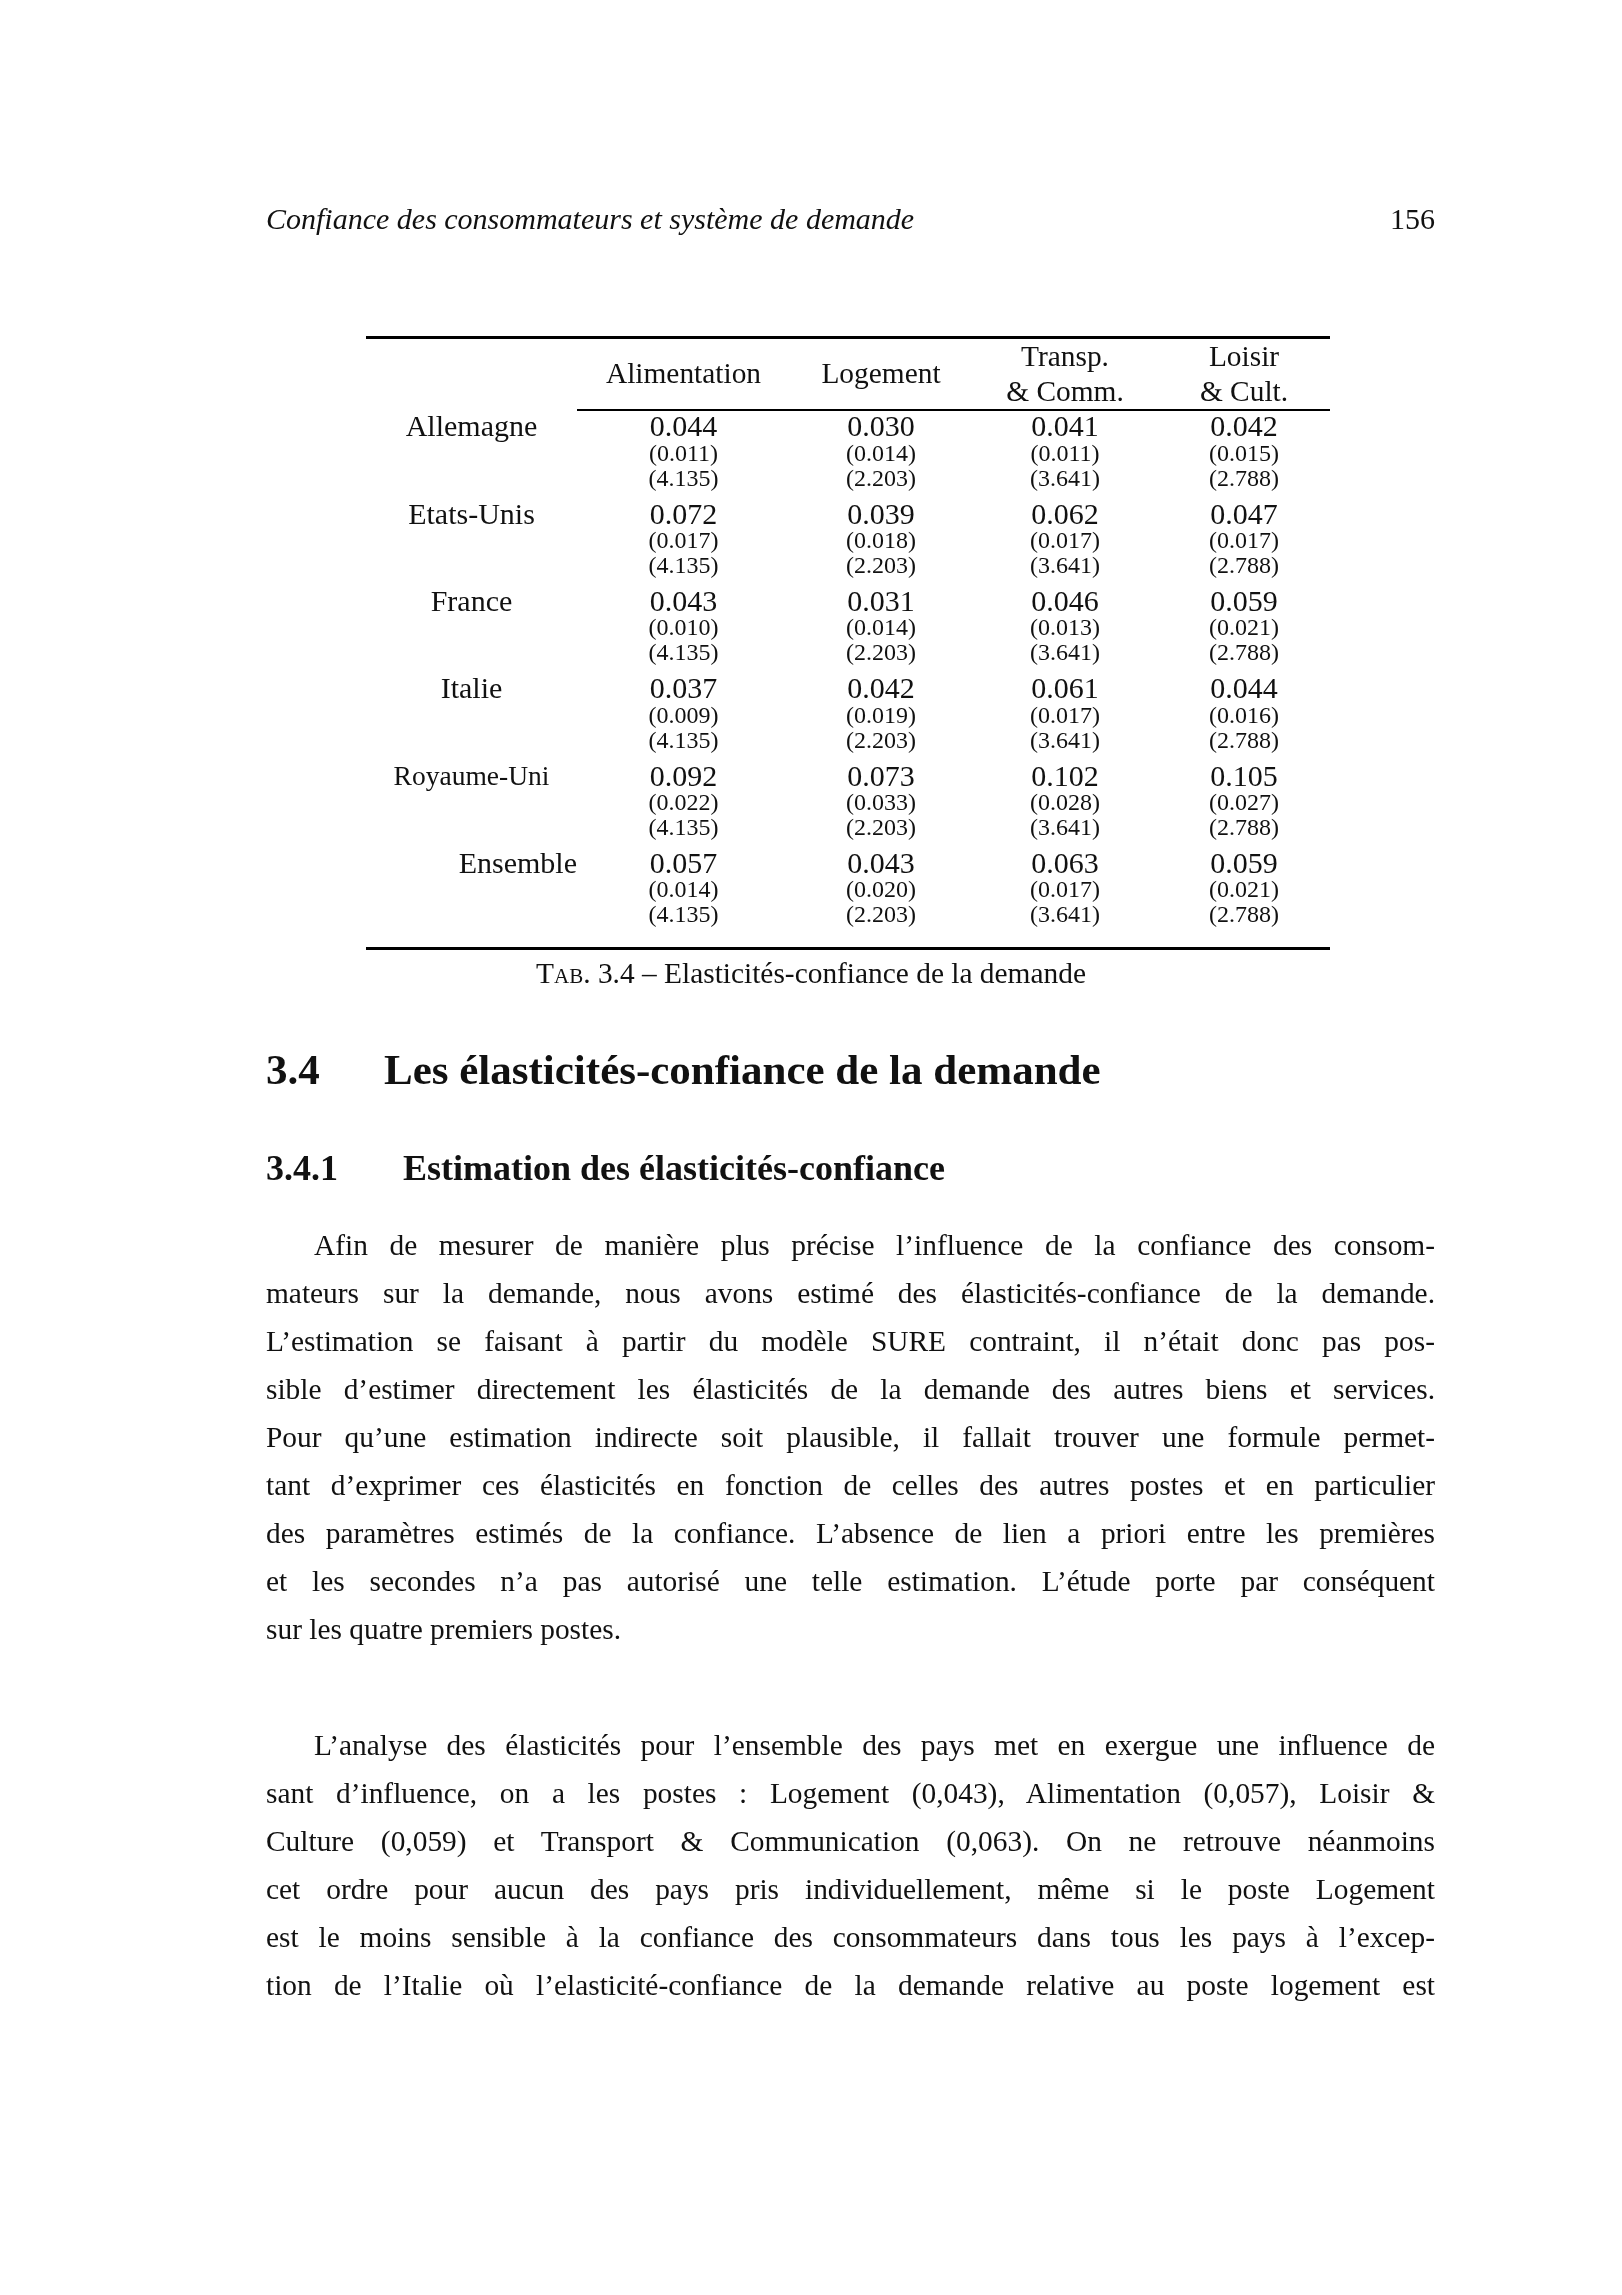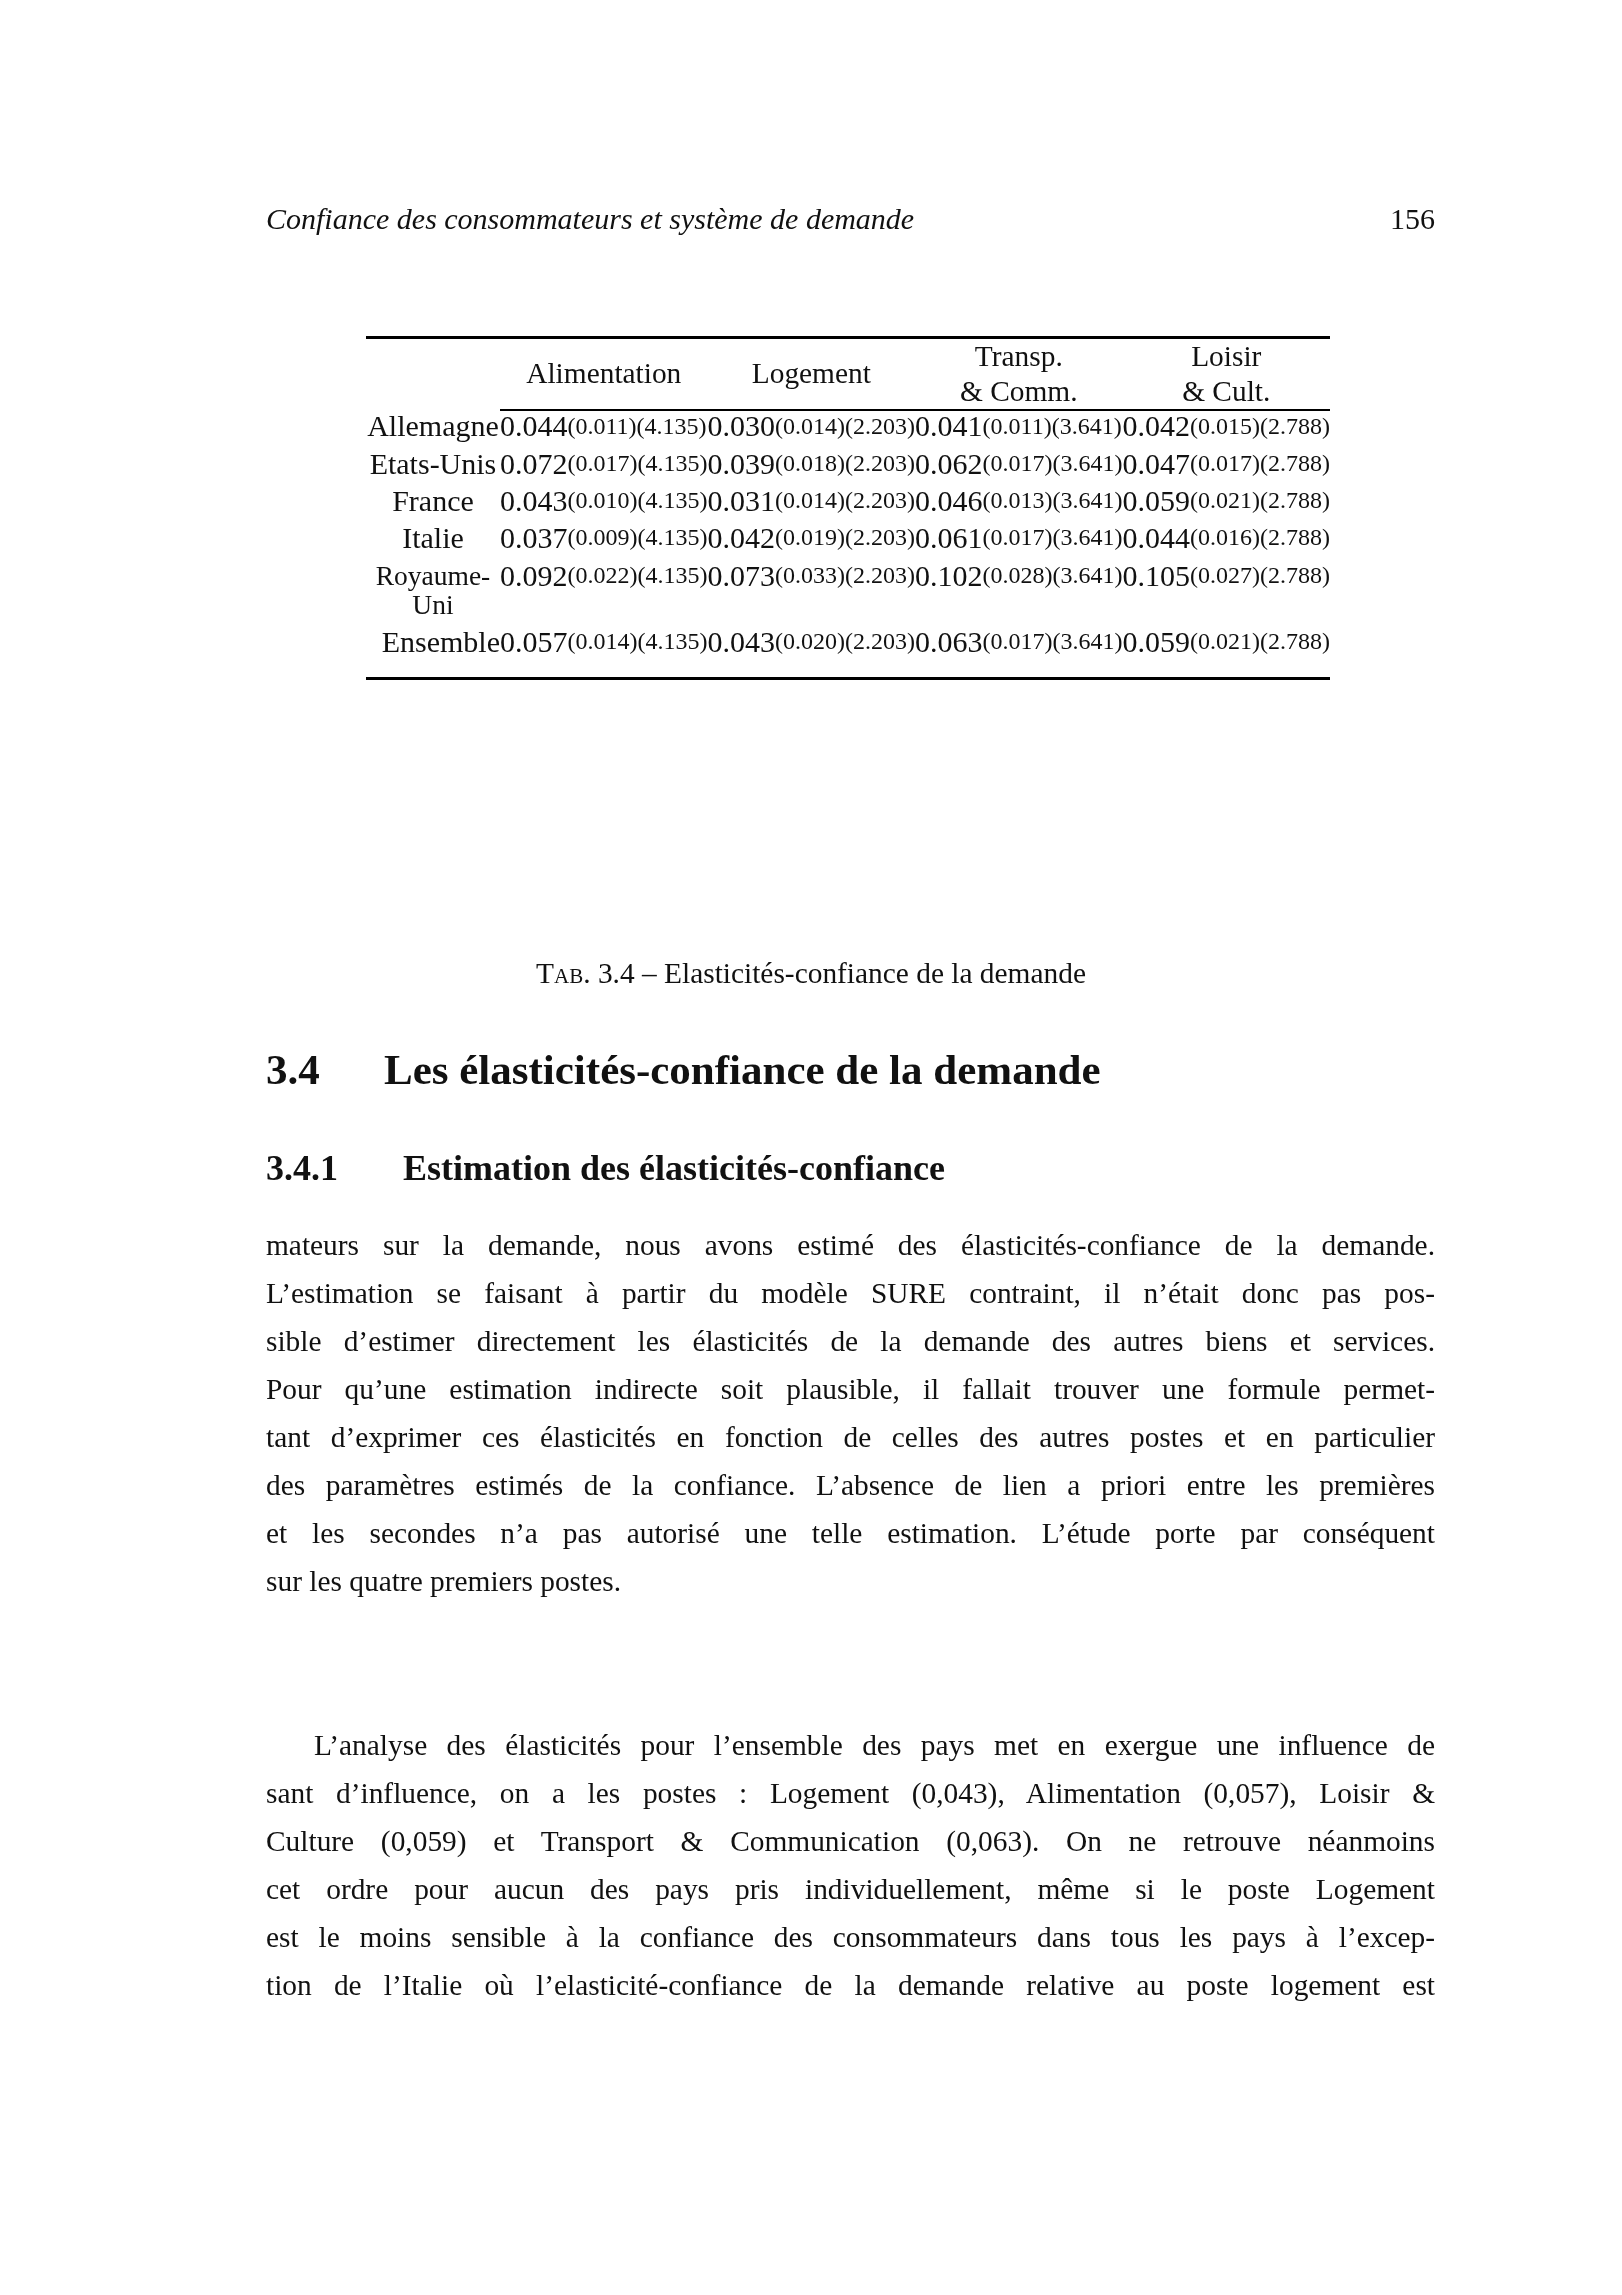--- a/index.html
+++ b/index.html
@@ -20,21 +20,21 @@
   table.elast td, table.elast th { padding: 0; text-align: center; font-weight: normal; }
   .hdr-row th { vertical-align: middle; line-height: 35px; padding-top: 2.9px; padding-bottom: 3.9px; }
   .col-country { width: 211px; }
   .col-a { width: 213px; }
   .col-b { width: 182px; }
   .col-c { width: 186px; }
   .col-d { width: 172px; }
   .midrule td.blank { border-bottom: none; }
   .midrule td.line { padding: 0; }
   .midrule-line { height: 2.5px; background: #000; }
-  .cell { display: flex; flex-direction: row; align-items: center; }
+  .cell { display: flex; flex-direction: column; align-items: center; }
   .cell .est { font-size: 30px; line-height: 29.4px; }
   .cell .se, .cell .t { font-size: 24px; line-height: 25px; }
   .country { font-size: 30px; line-height: 29.4px; vertical-align: top; padding-top: 0; }
   .country.small { font-size: 27.5px; }
   tr.group td { vertical-align: top; padding-bottom: 7.9px; }
   tr.group.last td { padding-bottom: 20px; text-align: right; }
 
   .caption {
     position: absolute; left: 0; width: 1622px; top: 956px; text-align: center;
     font-size: 29.4px; line-height: 35px;
@@ -294,20 +294,21 @@
 
 <div class="section-title">
   <span class="num">3.4</span><span>Les élasticités-confiance de la demande</span>
 </div>
 
 <div class="subsection-title">
   <span class="num">3.4.1</span><span>Estimation des élasticités-confiance</span>
 </div>
 
 <div class="para" id="para1">
+    <span class="line indent">Afin de mesurer de manière plus précise l’influence de la confiance des consom-</span>
     <span class="line">mateurs sur la demande, nous avons estimé des élasticités-confiance de la demande.</span>
     <span class="line">L’estimation se faisant à partir du modèle SURE contraint, il n’était donc pas pos-</span>
     <span class="line">sible d’estimer directement les élasticités de la demande des autres biens et services.</span>
     <span class="line">Pour qu’une estimation indirecte soit plausible, il fallait trouver une formule permet-</span>
     <span class="line">tant d’exprimer ces élasticités en fonction de celles des autres postes et en particulier</span>
     <span class="line">des paramètres estimés de la confiance. L’absence de lien a priori entre les premières</span>
     <span class="line">et les secondes n’a pas autorisé une telle estimation. L’étude porte par conséquent</span>
     <span class="line last">sur les quatre premiers postes.</span>
   </div>
 <div class="para" id="para2">

